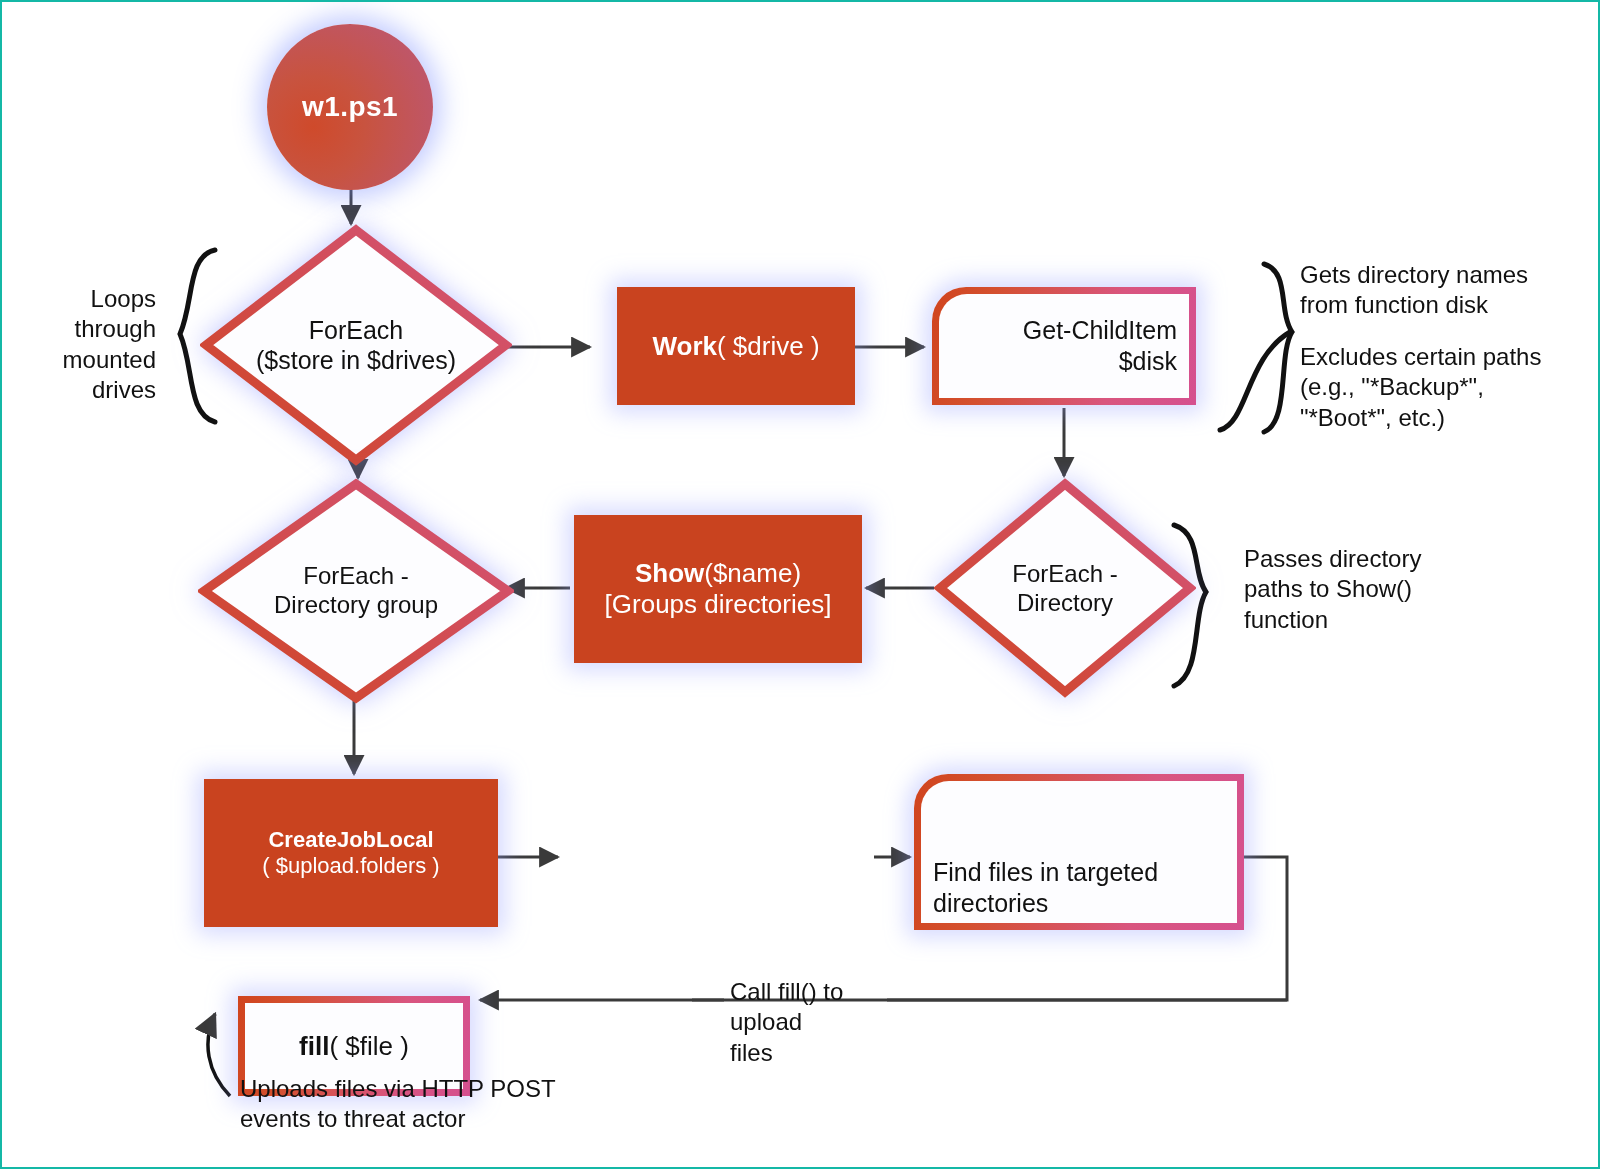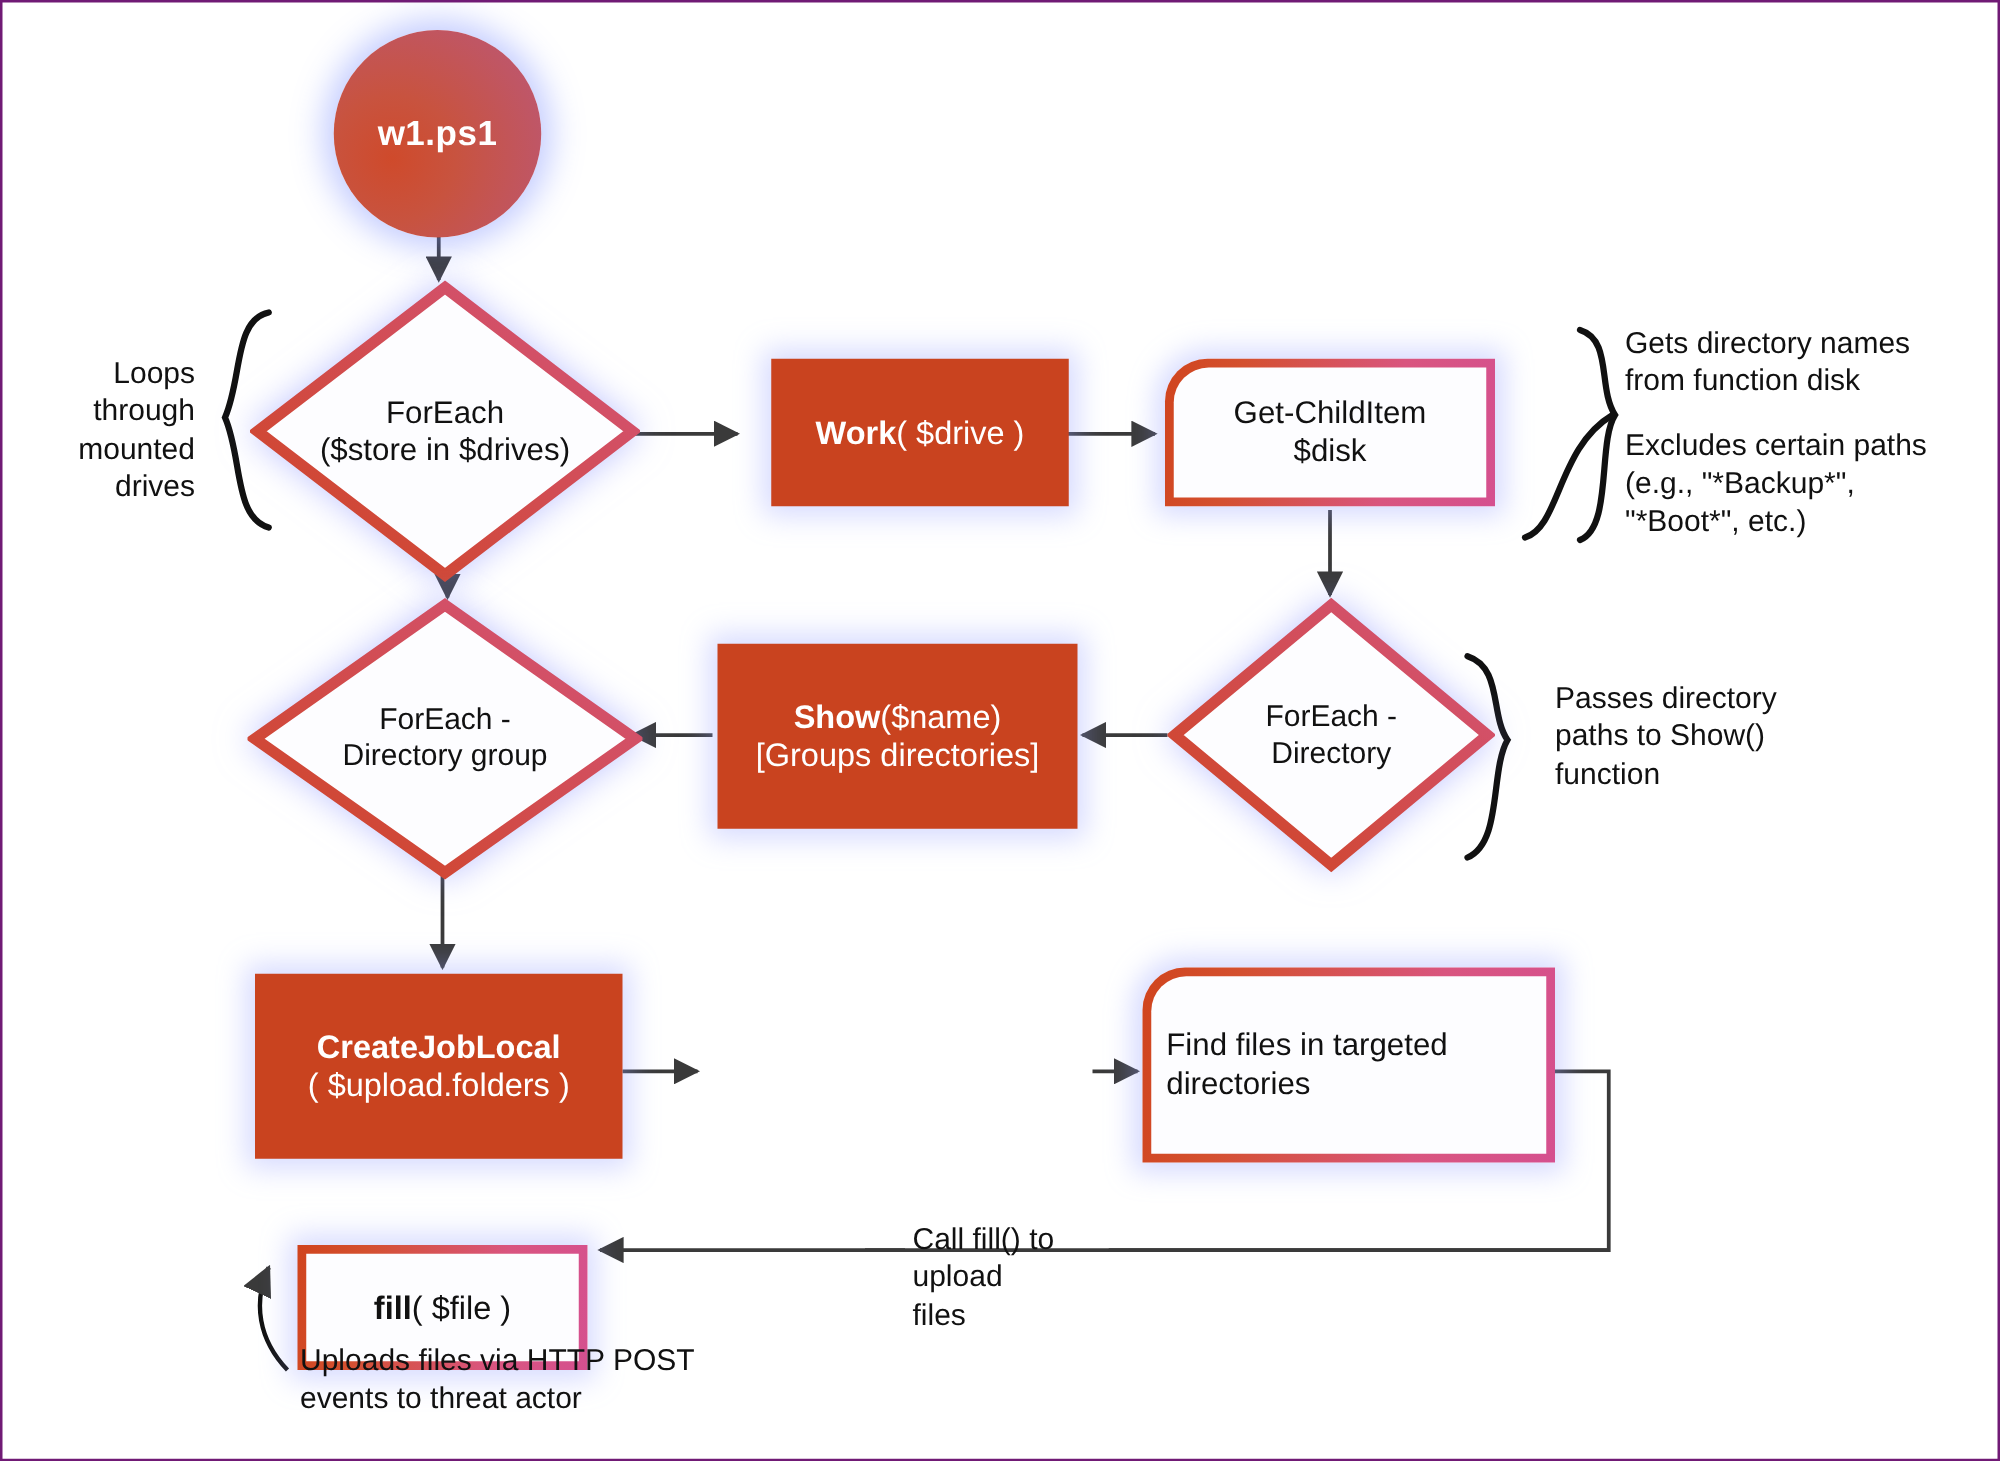--- a/index.html
+++ b/index.html
@@ -8,21 +8,21 @@
     background: #ffffff;
   }
   body {
     font-family: "Liberation Sans", "DejaVu Sans", sans-serif;
   }
   #canvas {
     position: relative;
     width: 1600px;
     height: 1169px;
     background: #ffffff;
-    border: 2px solid #701a75;
+    border: 2px solid #14b8a6;
     box-sizing: border-box;
     overflow: hidden;
   }
   
   #edges, #braces {
     position: absolute;
     left: 0; top: 0;
     width: 1600px;
     height: 1169px;
     pointer-events: none;
@@ -69,21 +69,21 @@
     box-sizing: border-box;
     display: flex;
     align-items: center;
     justify-content: center;
     padding: 4px 12px;
   }
   .ob-grad {
     background: linear-gradient(100deg, #d0441e 0%, #d4502f 22%, #d9557f 68%, #d5508f 100%);
   }
   .round-tl { border-radius: 34px 0 0 0; }
-  .round-tl > .inner { border-radius: 28px 0 0 0; }
+  .round-tl > .inner { border-radius: 28px 0 0 0; align-items: flex-end; }
   .ob-left > .inner { justify-content: flex-start; text-align: left; }
   
   .diamond-wrap {
     position: absolute;
     filter: drop-shadow(0 0 14px rgba(140,150,255,.55));
   }
   .diamond-label {
     position: absolute;
     display: flex;
     align-items: center;
@@ -222,21 +222,21 @@
         </linearGradient>
       </defs>
       <polygon points="158,6 310,113 158,220 6,113" fill="#fdfdff" stroke="url(#dg3)" stroke-width="9"></polygon>
     </svg>
   </div>
   <div class="diamond-label" style="left:206px; top:538px; width:296px; height:100px; font-size:24px; flex-direction:column;">
     <span>ForEach -</span>
     <span>Directory group</span>
   </div>
 
-  <div class="node solid-box" style="left:202px; top:777px; width:294px; height:148px; font-size:26px; flex-direction:column;">
+  <div class="node solid-box" style="left:202px; top:777px; width:294px; height:148px; font-size:22px; flex-direction:column;">
     <span class="ln" style="font-weight:bold;">CreateJobLocal</span>
     <span class="ln">( $upload.folders )</span>
   </div>
 
 
   <div class="node outline-box ob-grad round-tl ob-left" style="left:912px; top:772px; width:330px; height:156px; font-size:25px;">
     <div class="inner">
       <span>Find files in targeted directories</span>
     </div>
   </div>

